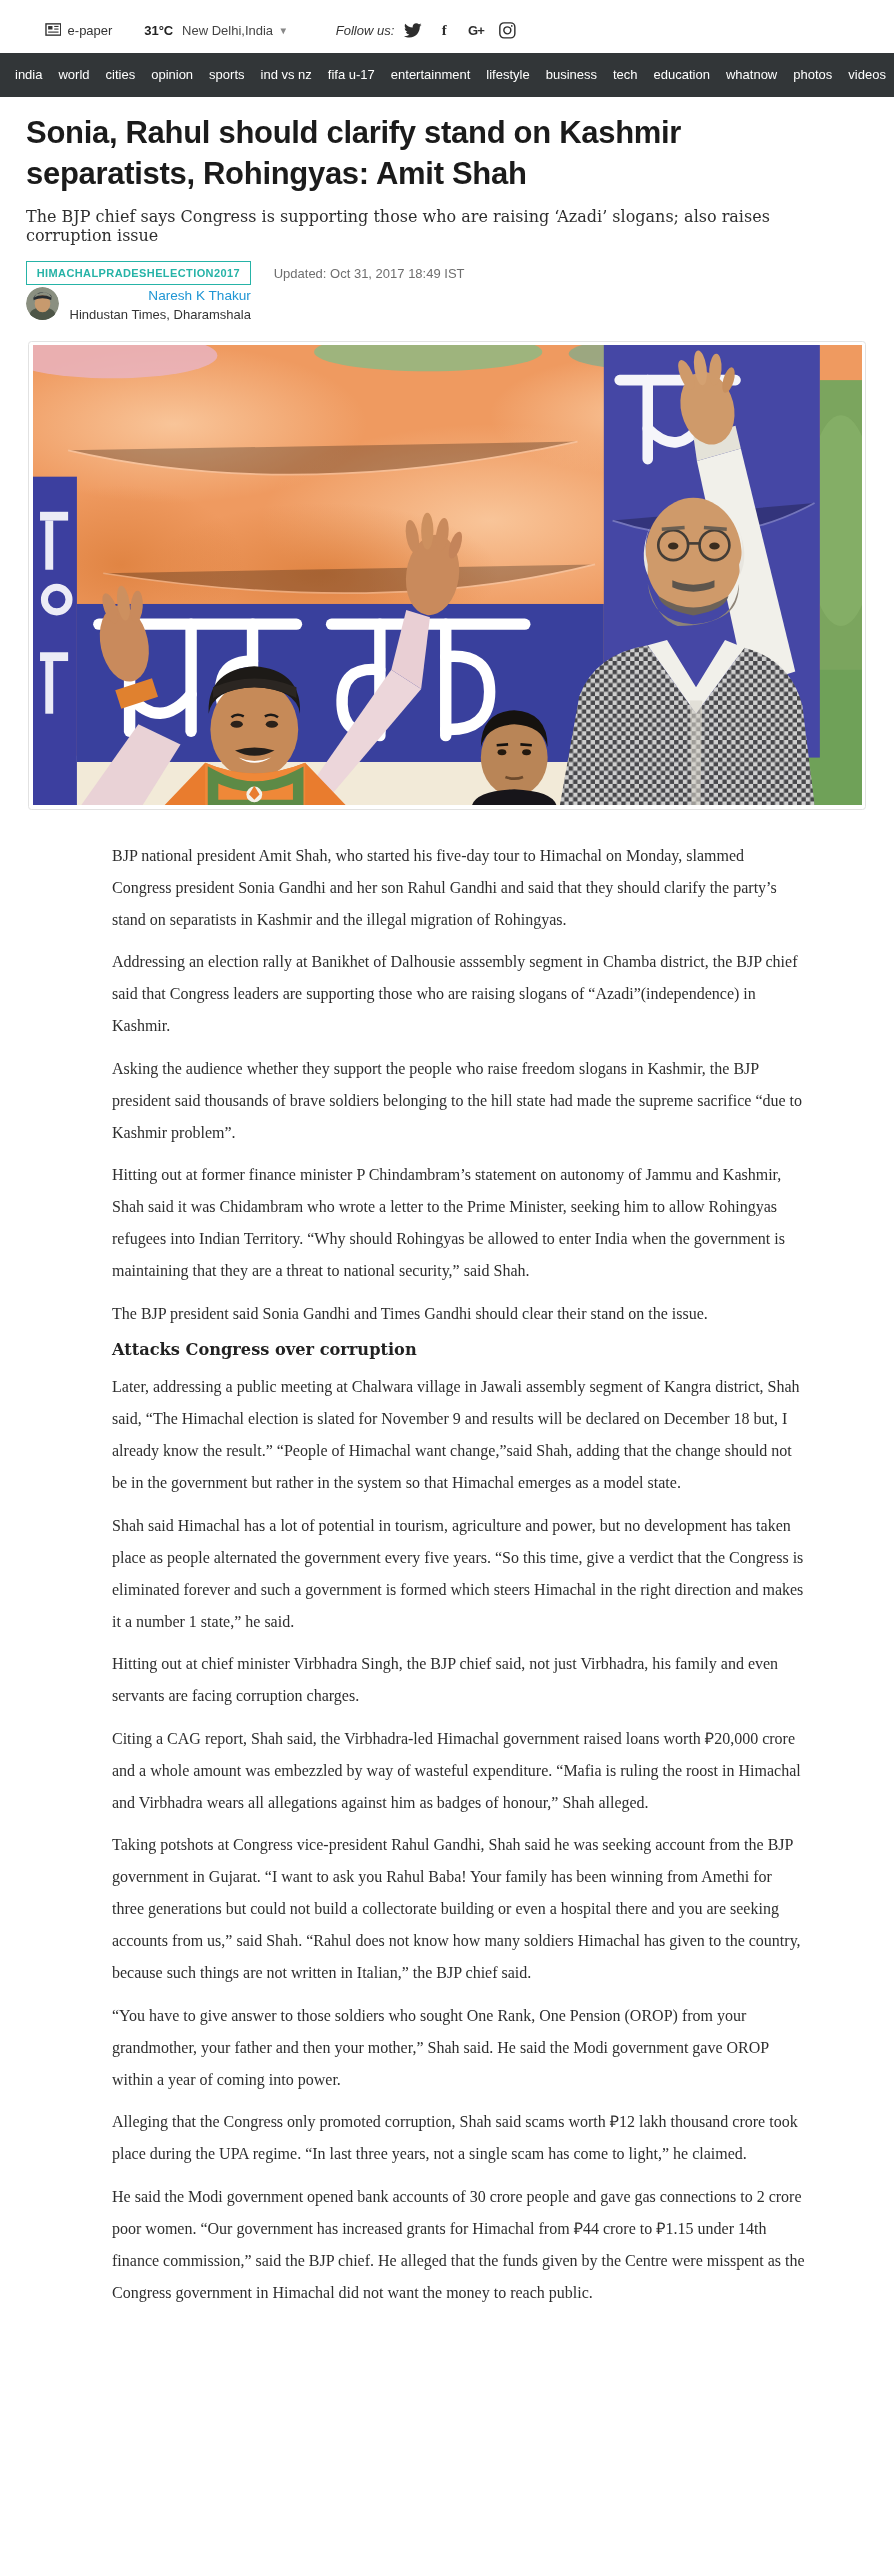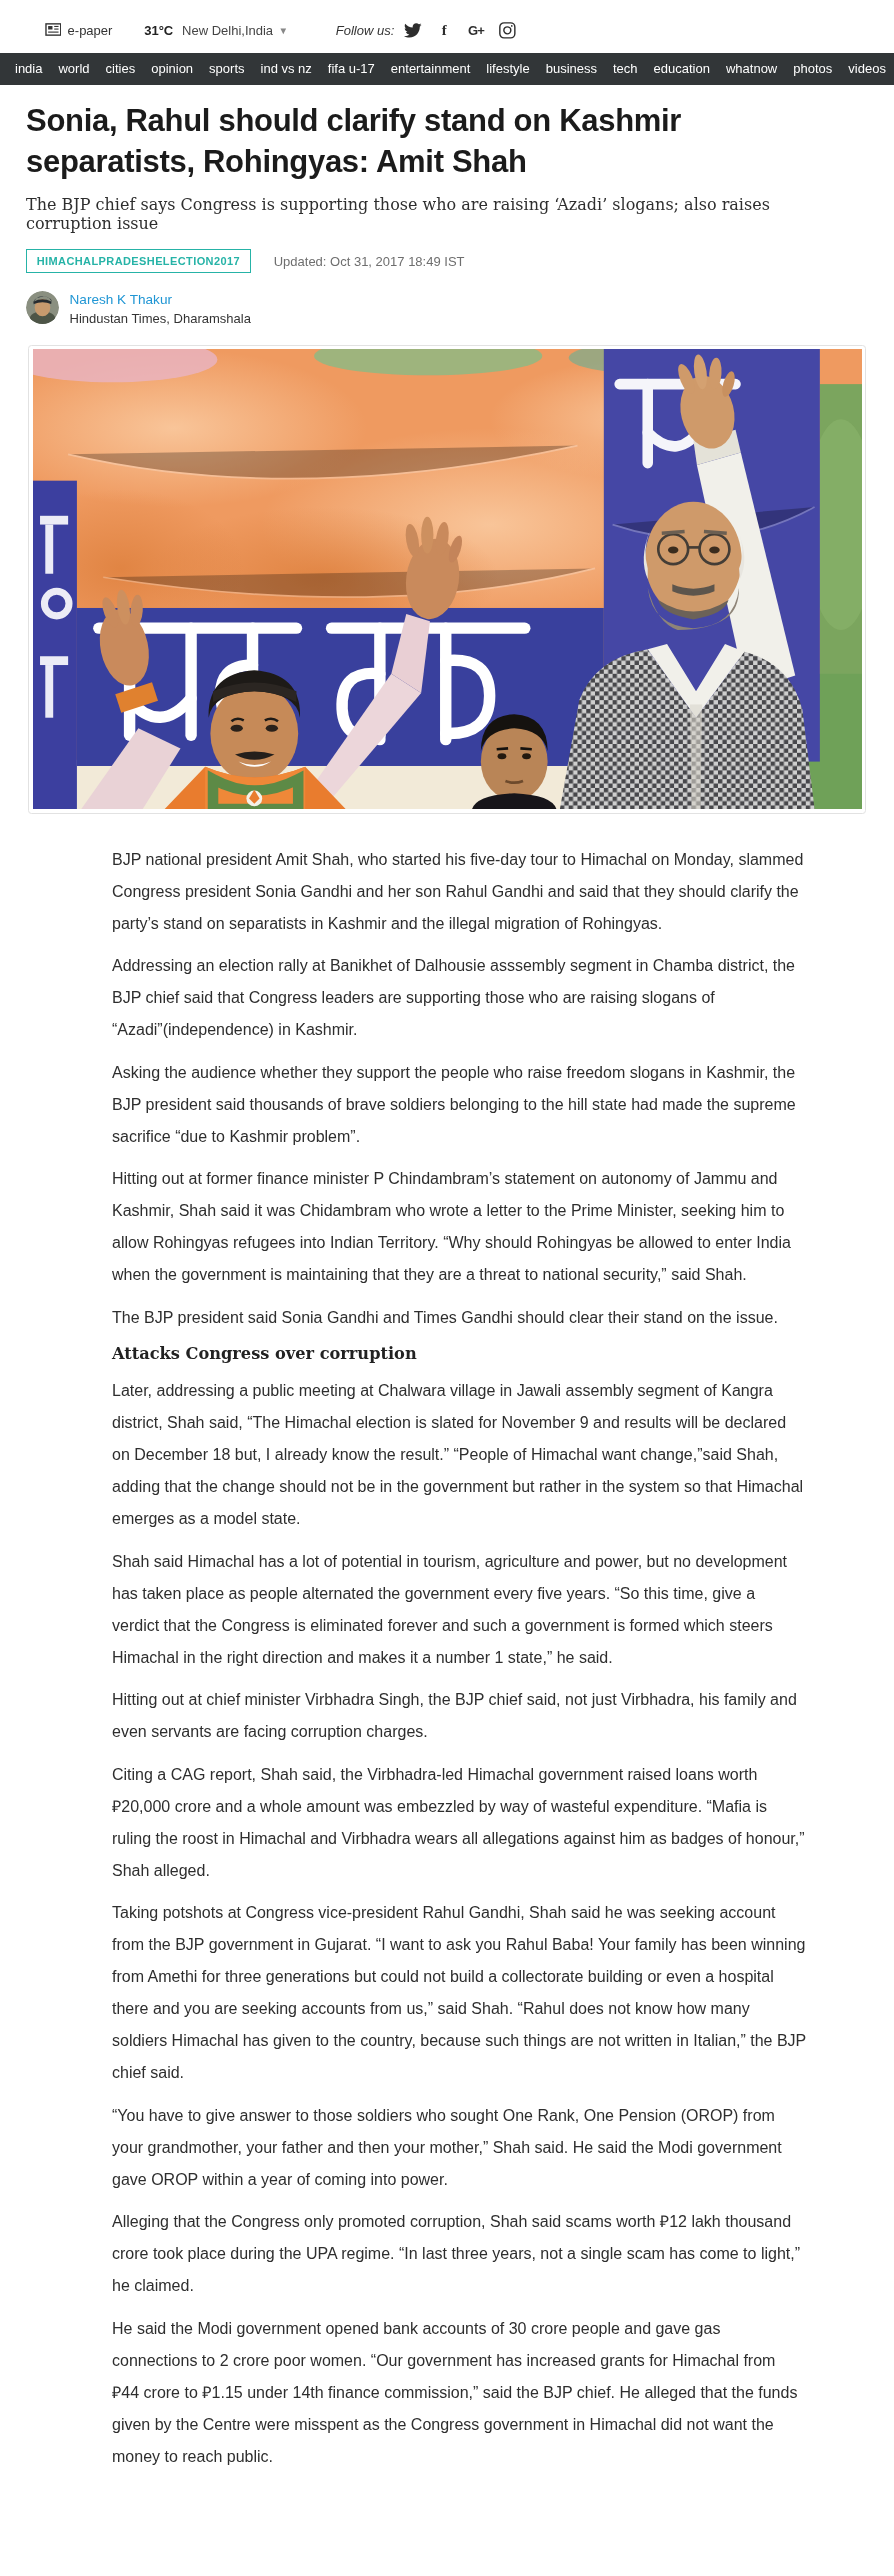--- a/index.html
+++ b/index.html
@@ -23,21 +23,21 @@
   .loc-sel { display:flex; align-items:center; gap:5.3px; color:#444; cursor:pointer; }
   .caret { font-size:9.7px; color:#888; }
   .follow { margin-left:39px; color:#333;font-style:italic; }
   .social-row { display:flex; align-items:center; gap:12.3px; }
   .soc { display:inline-flex; align-items:center; justify-content:center; width:19.3px; height:19.3px; cursor:pointer; color:#2d2d2d; font-weight:700; }
   .soc svg { display:block; }
   .soc-text { font-size:15px; font-weight:700; color:#2d2d2d; font-family:"Liberation Serif", serif; }
   .soc-gp { font-size:13px; font-weight:700; letter-spacing:-0.9px; }
   
   .main-nav {
-    background:#323638; height:32px; display:flex; align-items:center;
+    background:#323638; height:44px; display:flex; align-items:center;
     padding:0 7px; width:894px;
   }
   .nav-item {
     color:#fff; font-size:13px; padding:0 8px; cursor:pointer; white-space:nowrap;
   }
   
   .article { padding:0; }
   .headline {
     margin:16px 26px 0 26px; max-width:817px;
     font-size:31px; line-height:1.32; font-weight:700; color:#1b1b1b; letter-spacing:-0.3px;
@@ -47,39 +47,39 @@
     font-family:"DejaVu Serif","Liberation Serif",serif;
     font-size:16px; color:#2e2e2e;
   }
   .meta-row { display:flex; align-items:center; margin:16px 26px 0 26px; gap:23px; }
   .tag-badge {
     border:1.8px solid var(--tag-teal,#26b3a7); color:var(--tag-teal,#26b3a7);
     font-size:11px; font-weight:700; letter-spacing:0.4px;
     padding:5.3px 9.7px; cursor:pointer; white-space:nowrap;
   }
   .updated { color:#6e6e6e; font-size:13px; }
-  .author-row { display:flex; align-items:flex-start; gap:10.5px; margin:18px 26px 0 26px; }
+  .author-row { display:flex; align-items:flex-start; gap:10.5px; margin:2px 26px 0 26px;text-align:right; }
   .avatar { width:33px; height:33px; border-radius:50%; overflow:hidden; flex:0 0 33px; }
   .author-name { color:var(--link-blue,#2096d4); font-size:13.6px; cursor:pointer; line-height:1.35; }
   .author-org { color:#333; font-size:13px; line-height:1.45; }
   
   .photo-frame {
     margin:16px 26px 0 28px; width:838px;
     border:0.9px solid #e2e2e2; border-radius:3.5px; background:#fff; padding:3.5px;
   }
   .photo-frame svg { display:block; width:829px; height:460px; }
   .caption {
     margin:14px 26px 0 8.8px; max-width:843px;
     font-family:"DejaVu Serif","Liberation Serif",serif;
     font-size:14px; color:#2d2d2d; line-height:1.5;
   }
   
   .article-body { margin:30px 86px 0 112px; width:694px; padding-bottom:53px; }
   .body-para {
-    font-family:Liberation Sans, sans-serif;
+    font-family:Liberation Serif, serif;
     font-size:16px; line-height:32px; color:#2e2e2e; margin-bottom:10.5px;
   }
   .body-subhead {
     font-family:"DejaVu Serif","Liberation Serif",serif;
     font-size:16.2px; font-weight:700; color:#222; margin:5.3px 0 12.3px 0;
   }
 </style>
 </head>
 <body>
 

